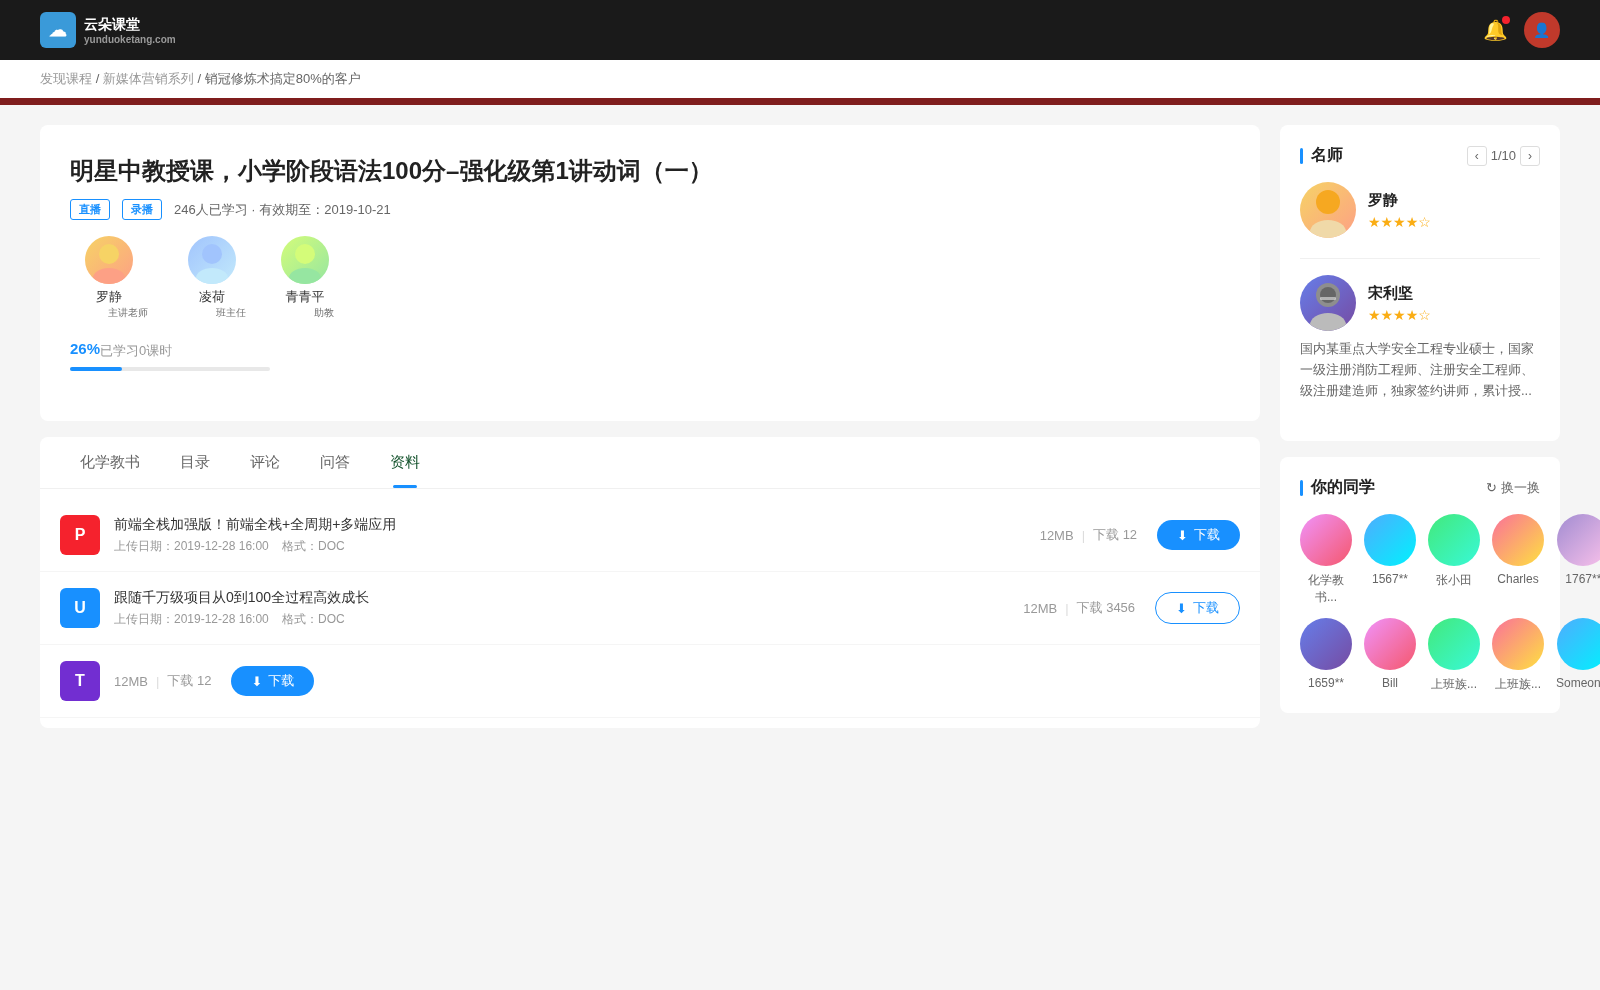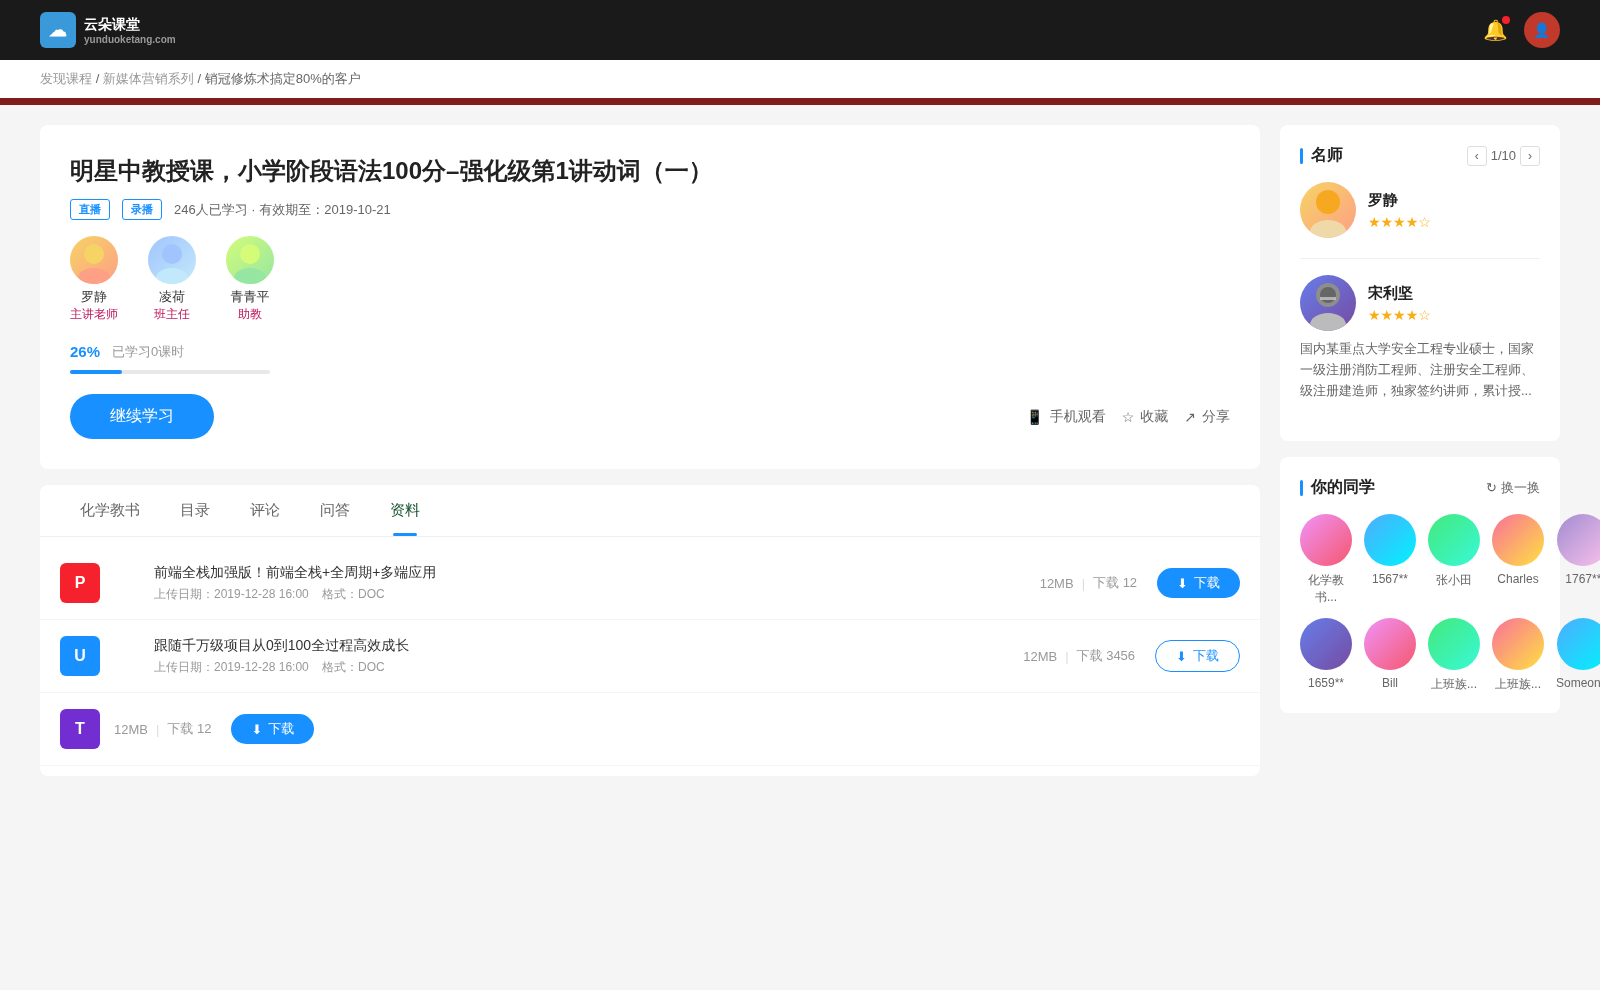--- a/index.html
+++ b/index.html
@@ -37,21 +37,21 @@
     .course-card { background: white; border-radius: 8px; padding: 30px; margin-bottom: 16px; }
     .course-title { font-size: 24px; font-weight: bold; color: #222; margin-bottom: 12px; }
     .course-meta { display: flex; align-items: center; gap: 12px; margin-bottom: 16px; font-size: 13px; color: #666; }
     .badge { padding: 2px 8px; border-radius: 3px; font-size: 11px; font-weight: bold; border: 1px solid; }
     .badge-live { color: #1890ff; border-color: #1890ff; }
     .badge-record { color: #1890ff; border-color: #1890ff; }
     .teachers { display: flex; gap: 30px; margin-bottom: 20px; }
     .teacher { display: flex; flex-direction: column; align-items: center; gap: 4px; }
     .teacher-avatar { width: 48px; height: 48px; border-radius: 50%; background: #ddd; overflow: hidden; display: flex; align-items: center; justify-content: center; }
     .teacher-name { font-size: 13px; color: #333; font-weight: 500; }
-    .teacher-role { font-size: 12px; color: #be185d; }
+    .teacher-role { font-size: 10px; color: #737373; margin-left: 38px; }
     .teacher-info { display: flex; flex-direction: column; align-items: center; }
     .progress-section { margin-bottom: 20px; }
     .progress-label { font-size: 15px; color: #1890ff; font-weight: bold; margin-bottom: 4px; }
     .progress-sub { font-size: 13px; color: #999; }
     .progress-bar-bg { width: 200px; height: 4px; background: #e8e8e8; border-radius: 2px; margin-top: 6px; }
     .progress-bar-fill { height: 4px; background: #1890ff; border-radius: 2px; }
     .course-actions { display: flex; align-items: center; justify-content: space-between; }
     .btn-continue { background: #1890ff; color: white; border: none; border-radius: 24px; padding: 12px 40px; font-size: 16px; cursor: pointer; font-weight: 500; }
     .action-buttons { display: flex; gap: 16px; }
     .action-btn { display: flex; align-items: center; gap: 6px; color: #666; cursor: pointer; font-size: 14px; background: none; border: none; }
@@ -63,21 +63,21 @@
     .tab.active { color: #14532d; }
     .tab.active::after { content: ''; position: absolute; bottom: 0; left: 50%; transform: translateX(-50%); width: 24px; height: 3px; background: #1890ff; border-radius: 2px; }
     
     
     .file-list { padding: 10px 0; }
     .file-item { display: flex; align-items: center; padding: 16px 20px; border-bottom: 1px solid #f5f5f5; }
     .file-icon { width: 40px; height: 40px; border-radius: 6px; display: flex; align-items: center; justify-content: center; color: white; font-size: 16px; font-weight: bold; margin-right: 14px; flex-shrink: 0; }
     .file-icon-p { background: #f5222d; }
     .file-icon-u { background: #1890ff; }
     .file-icon-t { background: #722ed1; }
-    .file-info { flex: 1; margin-left: 40px; }
+    .file-info { flex: 1; }
     .file-name { font-size: 14px; color: #333; font-weight: 500; margin-bottom: 4px; }
     .file-meta { font-size: 12px; color: #999; }
     .file-stats { display: flex; align-items: center; gap: 8px; color: #999; font-size: 13px; margin-right: 20px; }
     .file-stats-divider { color: #ddd; }
     .btn-download { border: 1px solid #1890ff; color: #1890ff; background: white; border-radius: 20px; padding: 6px 20px; cursor: pointer; font-size: 13px; display: flex; align-items: center; gap: 6px; }
     .btn-download-solid { background: #1890ff; color: white; border: none; border-radius: 20px; padding: 6px 20px; cursor: pointer; font-size: 13px; display: flex; align-items: center; gap: 6px; }
 
     
     .sidebar { width: 280px; flex-shrink: 0; }
     .sidebar-card { background: white; border-radius: 8px; padding: 20px; margin-bottom: 16px; }
@@ -114,21 +114,21 @@
     .cm4 { background: linear-gradient(135deg, #fa709a, #fee140); }
     .cm5 { background: linear-gradient(135deg, #a18cd1, #fbc2eb); }
     .cm6 { background: linear-gradient(135deg, #fccb90, #d57eeb); }
     .cm7 { background: linear-gradient(135deg, #667eea, #764ba2); }
     .cm8 { background: linear-gradient(135deg, #f093fb, #f5576c); }
     .cm9 { background: linear-gradient(135deg, #43e97b, #38f9d7); }
     .cm10 { background: linear-gradient(135deg, #fa709a, #fee140); }
     .cm11 { background: linear-gradient(135deg, #4facfe, #00f2fe); }
     .cm12 { background: linear-gradient(135deg, #ffecd2, #fcb69f); }
 
-    .progress-row { display: flex; align-items: flex-start; gap: 12px; }
+    .progress-row { display: flex; align-items: center; }
   </style>
 </head>
 <body>
 
 <header class="header">
   <div class="logo">
     <div class="logo-icon">☁</div>
     <div class="logo-text">
       <span class="logo-main">云朵课堂</span>
       <span class="logo-sub">yunduoketang.com</span>
@@ -200,37 +200,20 @@
           </div>
         </div>
       </div>
       <div class="progress-section">
         <div class="progress-row">
           <span class="progress-label">26%</span>
           <span class="progress-sub">已学习0课时</span>
         </div>
         <div class="progress-bar-bg">
           <div class="progress-bar-fill" style="width: 26%"></div>
-        </div>
-      </div>
-      <div class="course-actions">
-        <button class="btn-continue">继续学习</button>
-        <div class="action-buttons">
-          <button class="action-btn">
-            <span>📱</span>
-            <span>手机观看</span>
-          </button>
-          <button class="action-btn">
-            <span>☆</span>
-            <span>收藏</span>
-          </button>
-          <button class="action-btn">
-            <span>↗</span>
-            <span>分享</span>
-          </button>
         </div>
       </div>
     </div>
 
     <div class="tabs-section">
       <div class="tabs">
         <div class="tab">化学教书</div>
         <div class="tab">目录</div>
         <div class="tab">评论</div>
         <div class="tab">问答</div>

